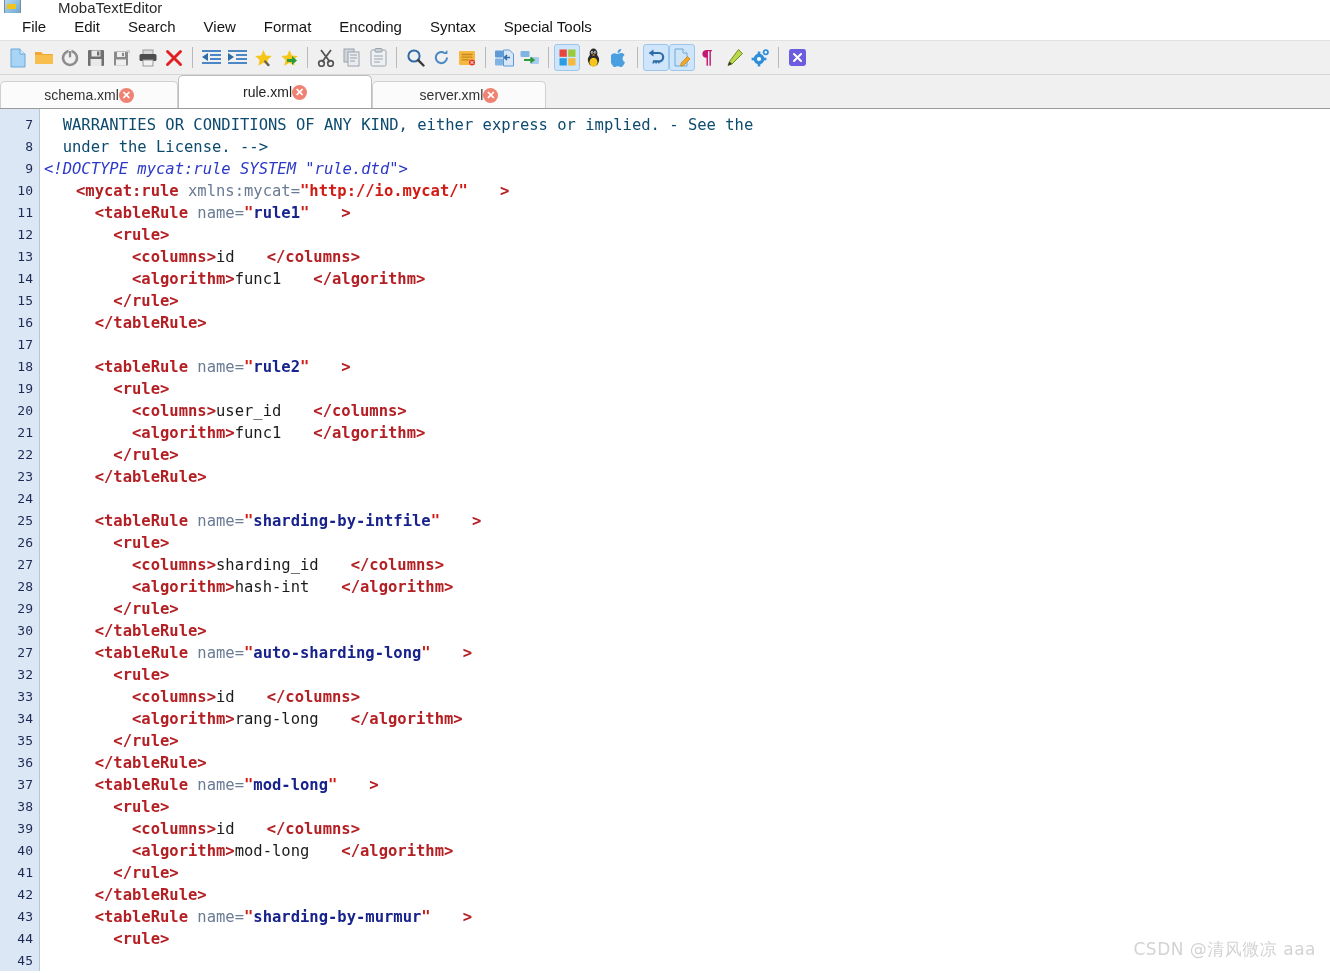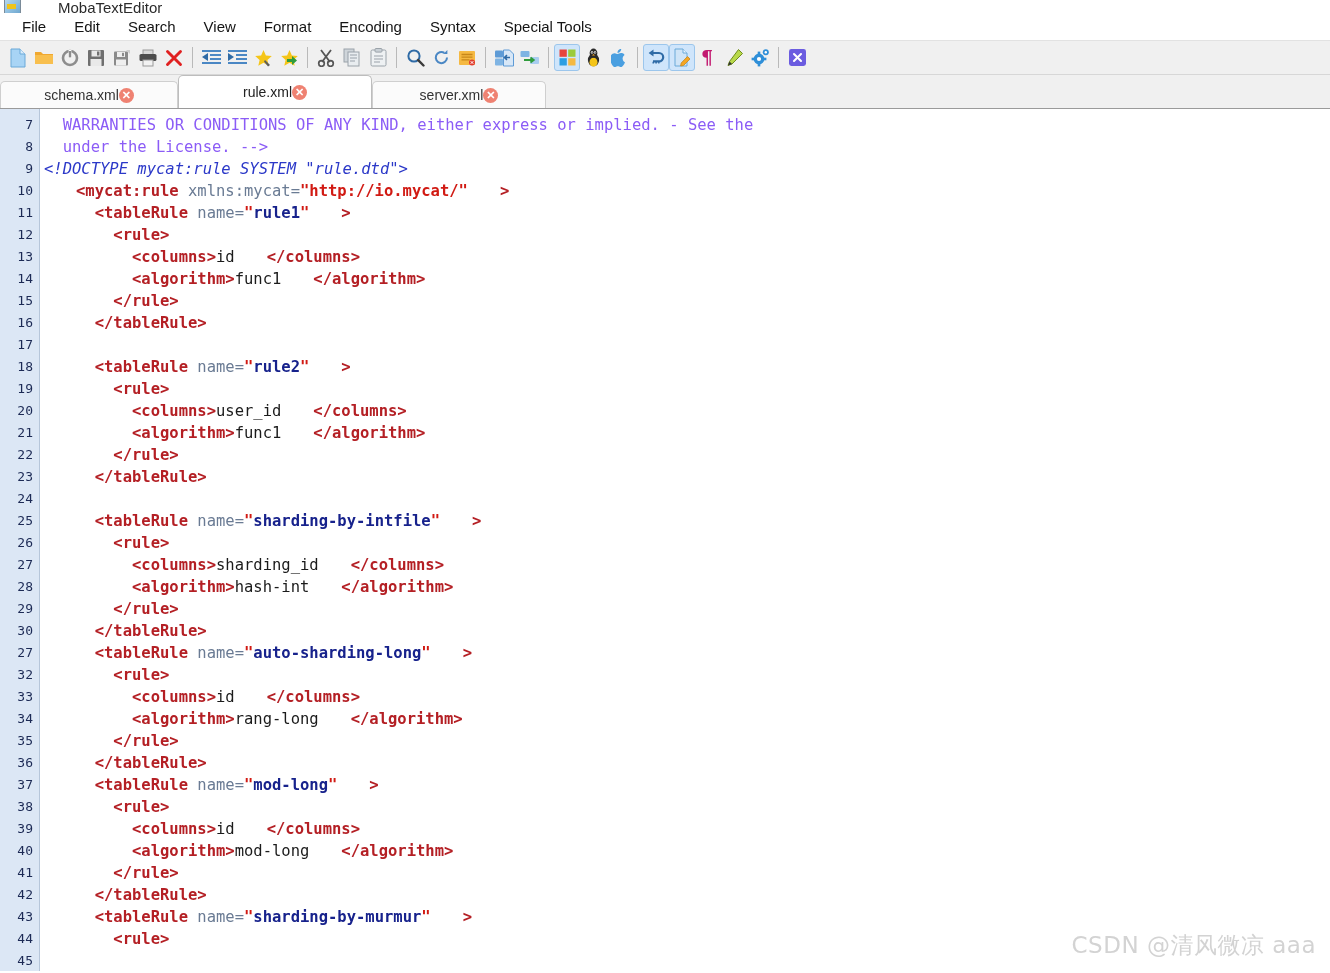--- a/index.html
+++ b/index.html
@@ -96,33 +96,33 @@
   }
   .code{
     flex:1;padding-top:5px;padding-left:4px;overflow:hidden;
     font-family:"DejaVu Sans Mono", monospace;
     font-size:15.5px;
   }
   .code .cl{
     height:22px;line-height:22px;white-space:pre;
   }
   
-  .t-comment{color:#8b5cf6;}
+  .t-comment{color:#0c4a6e;}
   .t-doctype{color:#2b38c8;font-style:italic;}
   .t-tag{color:#b41f24;font-weight:bold;margin-left:32px;}
   .t-attr{color:#6a7b94;}
   .t-attrval{color:#17228c;font-weight:bold;}
   .t-attrval-red{color:#d11a13;font-weight:bold;}
   .t-quote{color:#d11a13;font-weight:bold;}
   .t-text{color:#1b1b1b;}
 
   
   .watermark{
     position:absolute;right:14px;bottom:12px;
-    font-size:23px;color:#d3d3d3;letter-spacing:.5px;
+    font-size:17px;color:#d3d3d3;letter-spacing:.5px;
     font-family:"DejaVu Sans", sans-serif;
     pointer-events:none;user-select:none;
   }
   svg{display:block;}
 </style>
 </head>
 <body>
 
 <div class="app">
 

